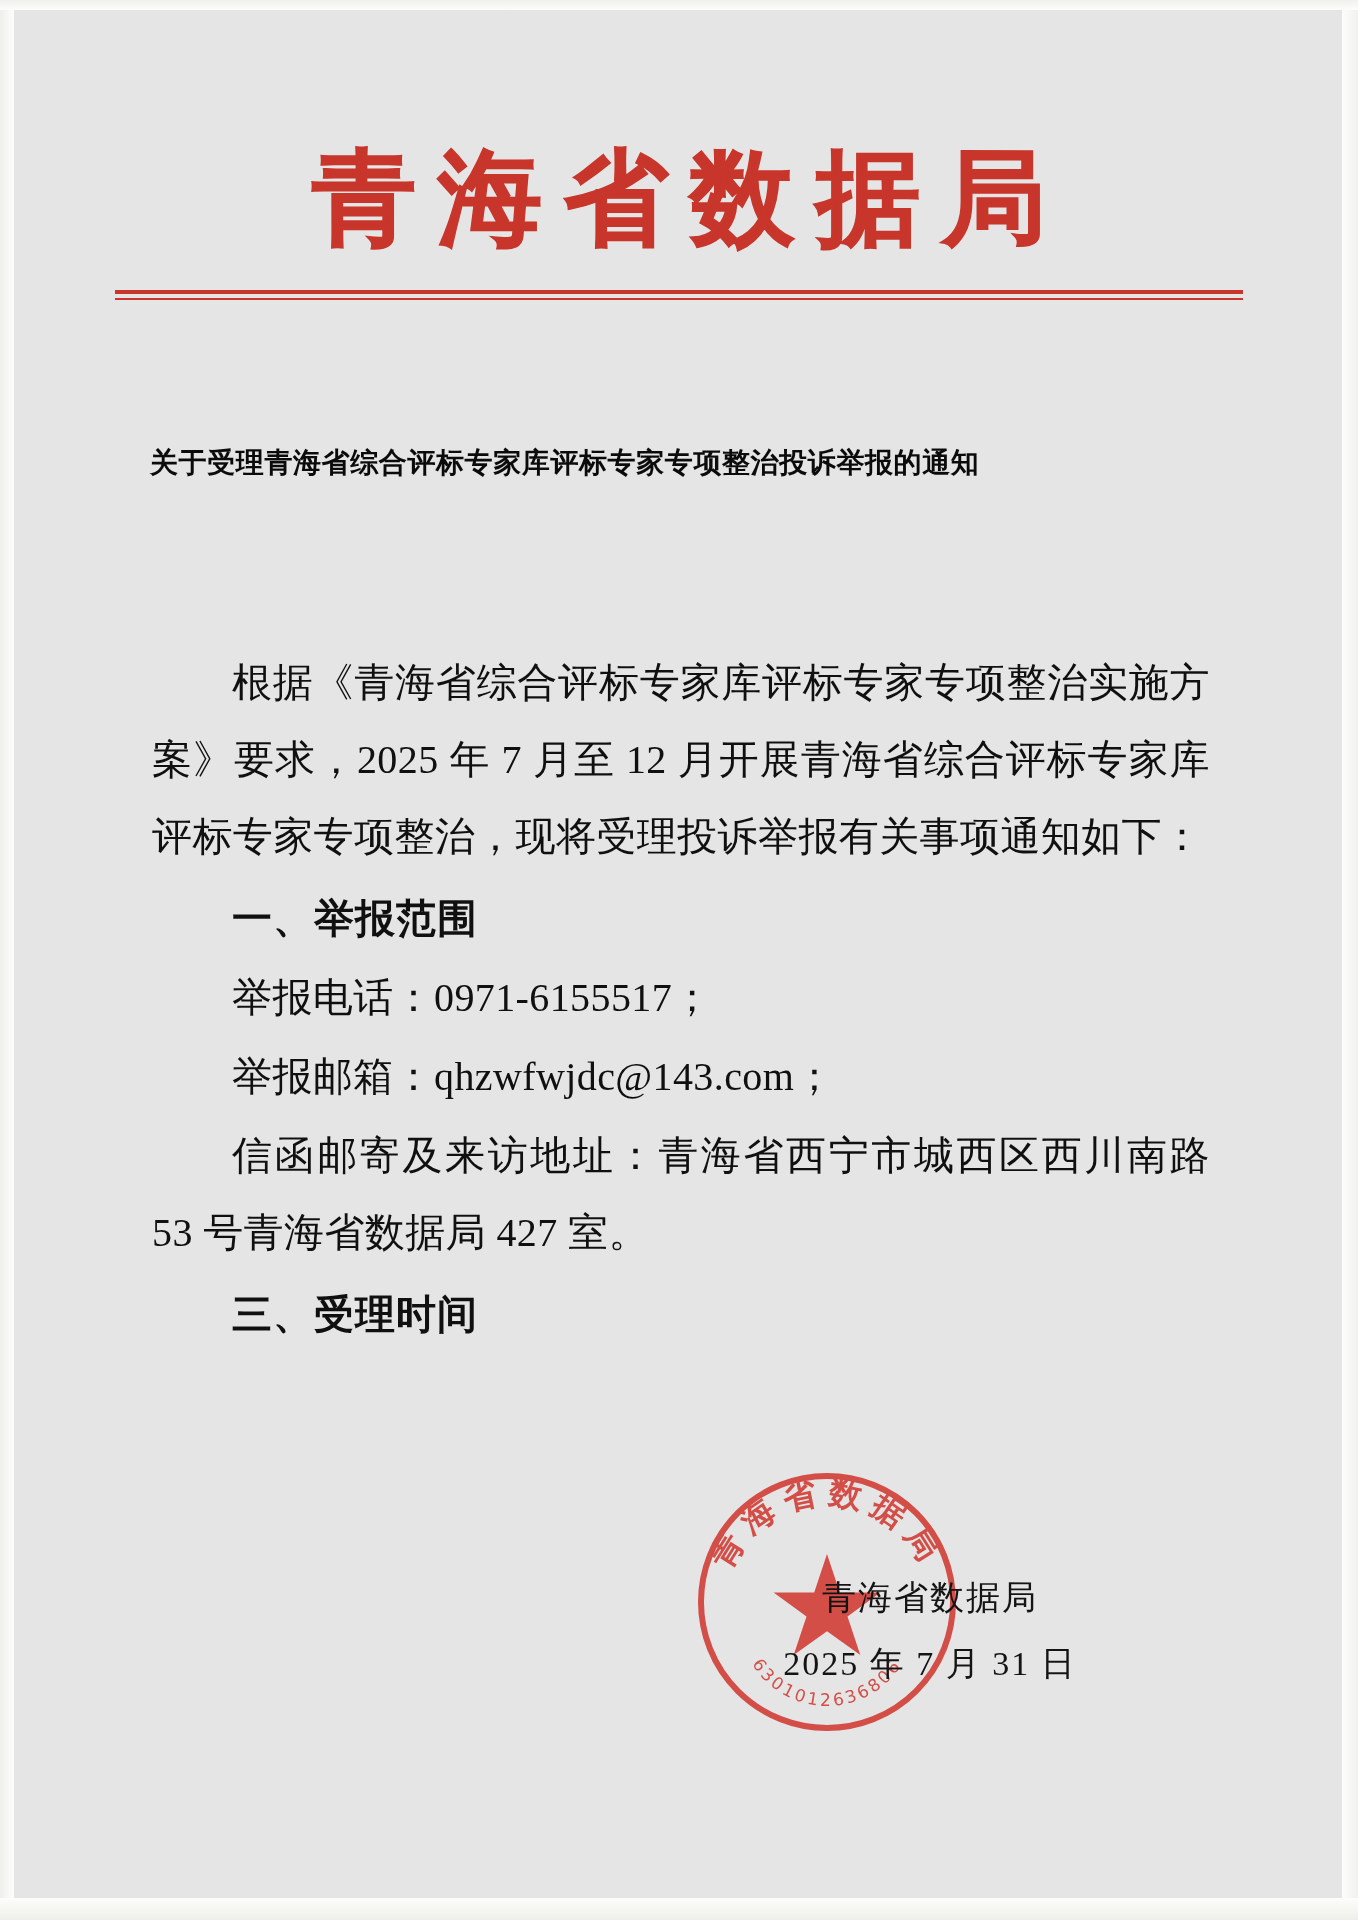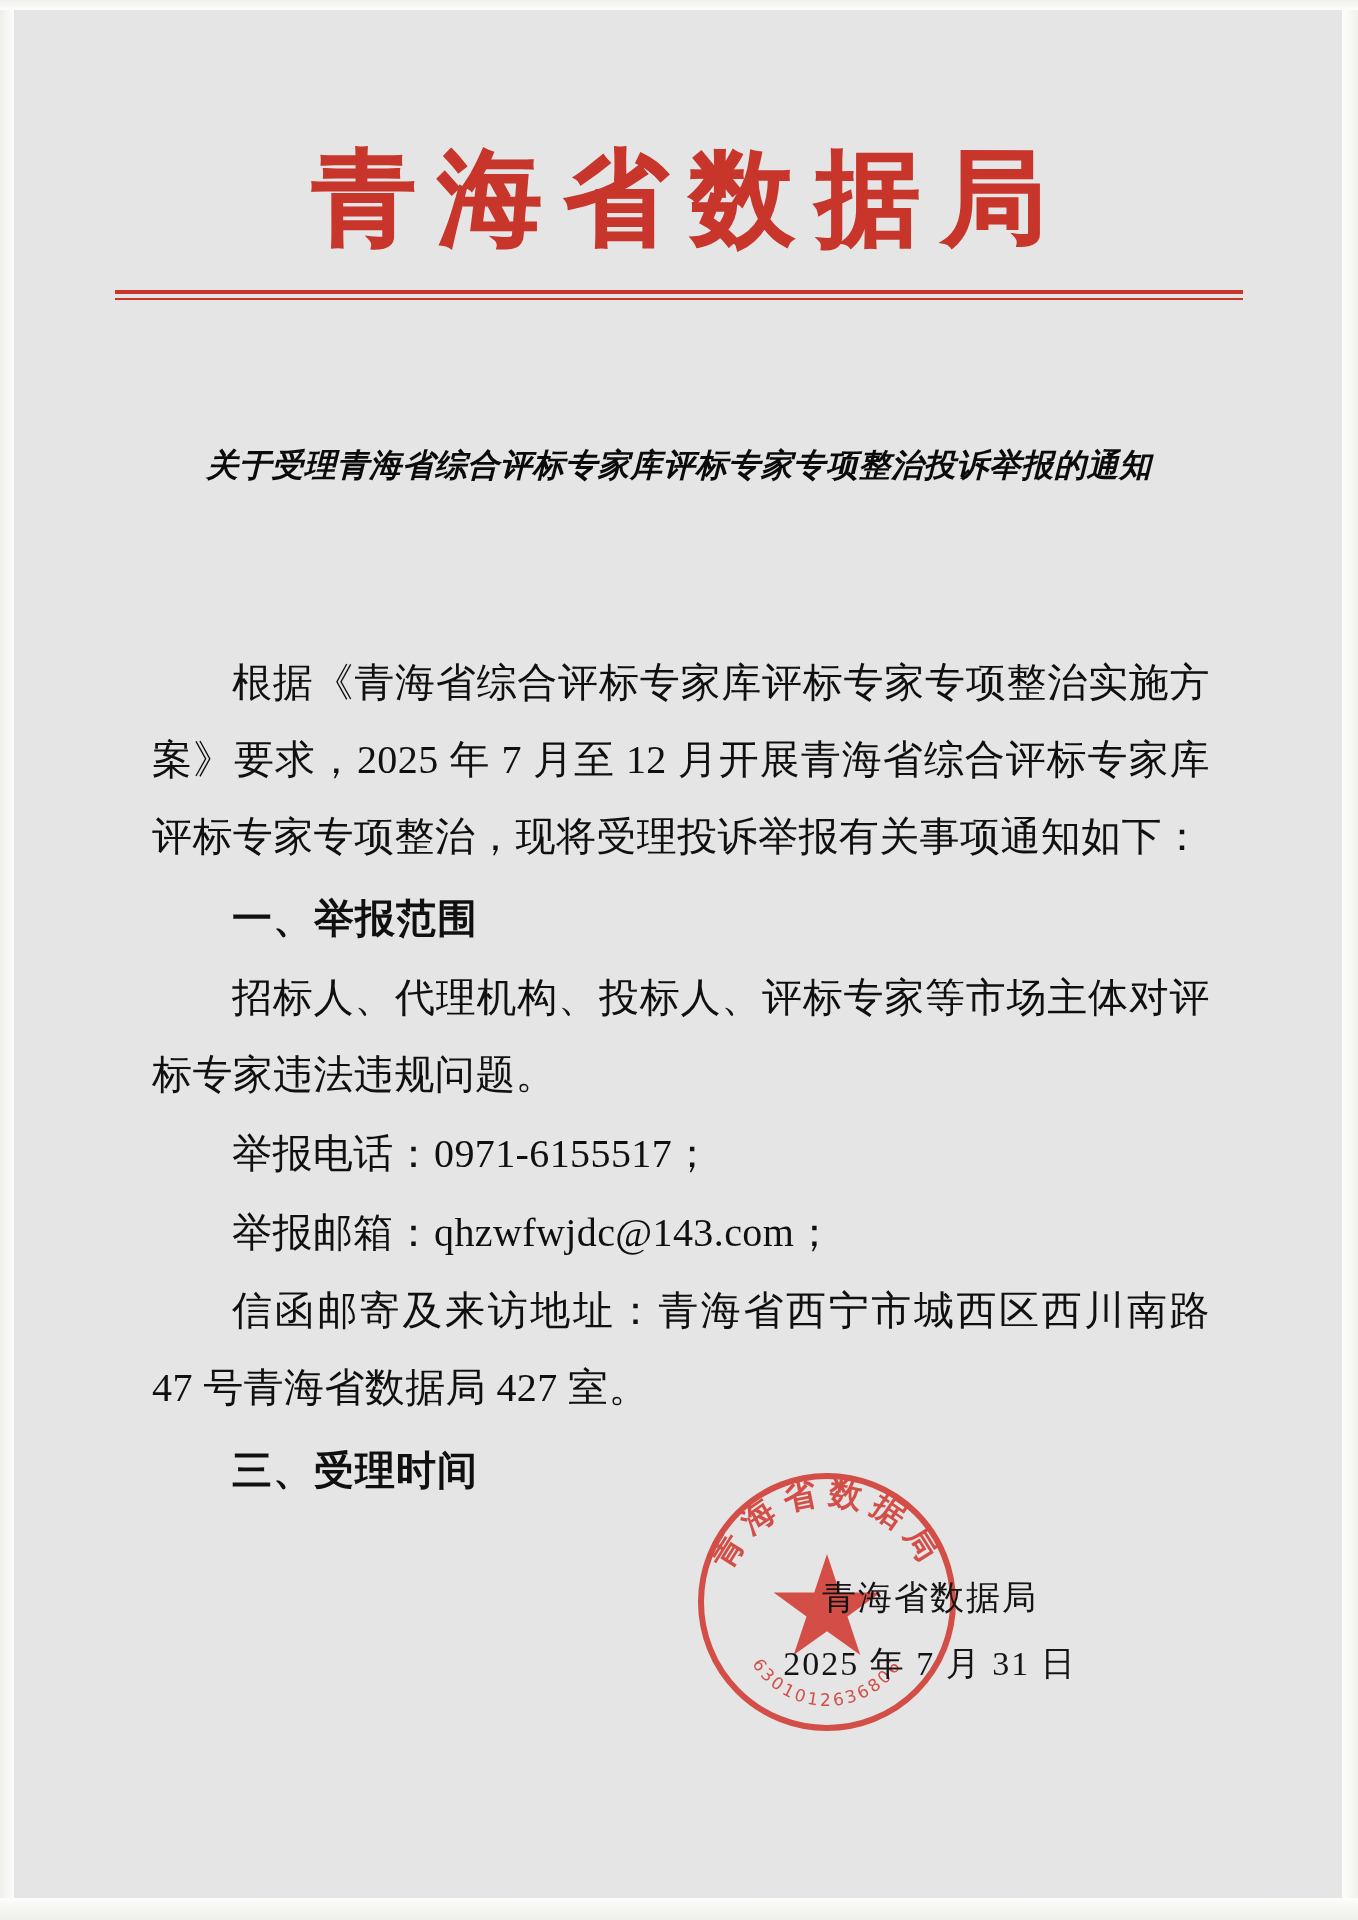--- a/index.html
+++ b/index.html
@@ -80,28 +80,27 @@
     height: 1.5px;
     background: #c8352b;
   }
 
   
   .doc-title {
     position: absolute;
     top: 440px;
     left: 150px;
     width: 1058px;
-    text-align: center;
+    text-align: left;
     font-family: "DejaVu Serif", "Liberation Serif", serif;
     font-weight: 700;
-    font-size: 32px;
+    font-size: 28px;
     line-height: 1.62;
     letter-spacing: 0.6px;
     color: #0b0b0b;
-    font-style: italic;
   }
 
   
   .body-block {
     position: absolute;
     top: 645px;
     left: 152px;
     width: 1058px;
     font-size: 40px;
     line-height: 1.92;
@@ -172,28 +171,27 @@
   </div>
 
   <div class="doc-title">关于受理青海省综合评标专家库评标专家专项整治投诉举报的通知</div>
 
   <div class="body-block">
 
     <p class="para">根据《青海省综合评标专家库评标专家专项整治实施方案》要求，2025 年 7 月至 12 月开展青海省综合评标专家库评标专家专项整治，现将受理投诉举报有关事项通知如下：</p>
 
     <p class="section-head">一、举报范围</p>
 
-    <p class="para">招标人、代理机构、投标人、评标专家等市场主体对评标专家违法违规问题。</p>
 
 
     <p class="line-item">举报电话：0971-6155517；</p>
 
     <p class="line-item">举报邮箱：qhzwfwjdc@143.com；</p>
 
-    <p class="line-item">信函邮寄及来访地址：青海省西宁市城西区西川南路 47 号青海省数据局 427 室。</p>
+    <p class="line-item">信函邮寄及来访地址：青海省西宁市城西区西川南路 53 号青海省数据局 427 室。</p>
 
     <p class="section-head">三、受理时间</p>
 
   </div>
 
   <div class="seal">
     <svg width="268" height="268" viewBox="0 0 268 268" xmlns="http://www.w3.org/2000/svg">
       <g fill="none" stroke="#d0342c" stroke-width="6">
         <circle cx="134" cy="134" r="126"></circle>
       </g>

